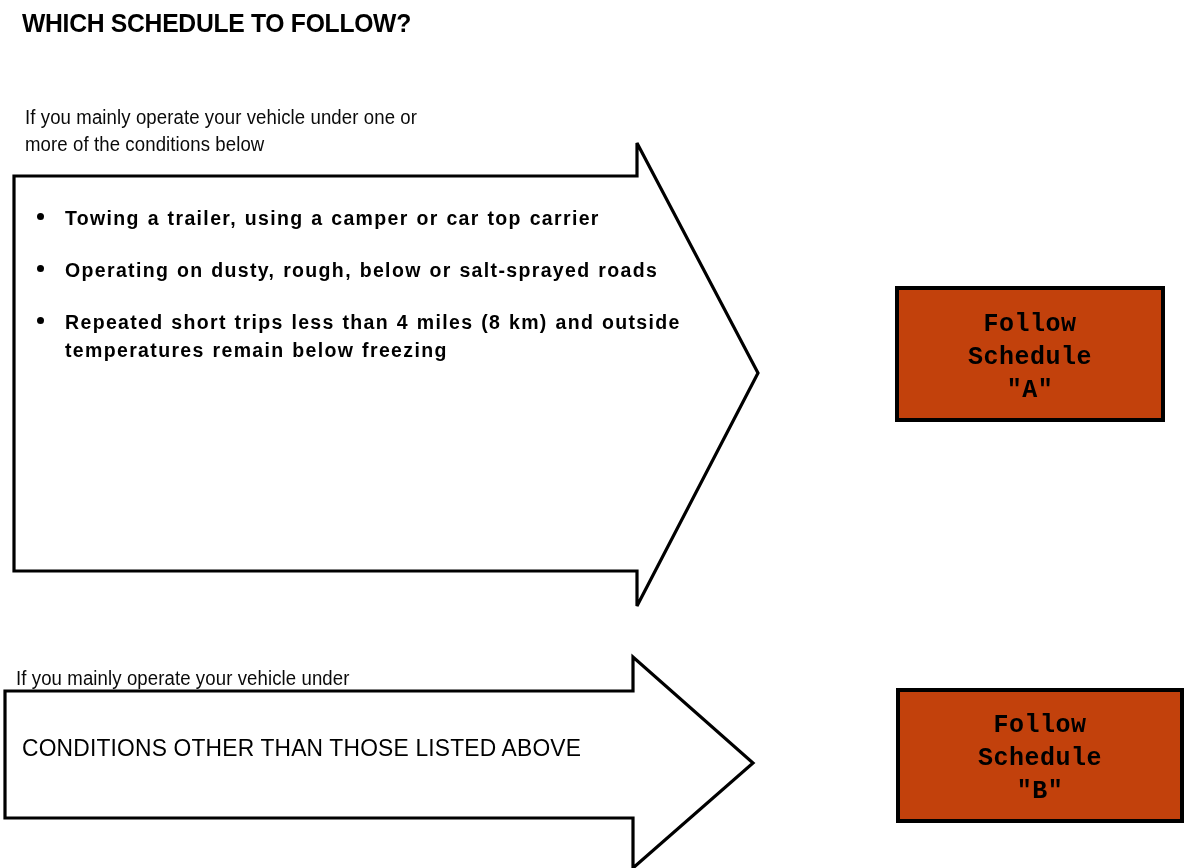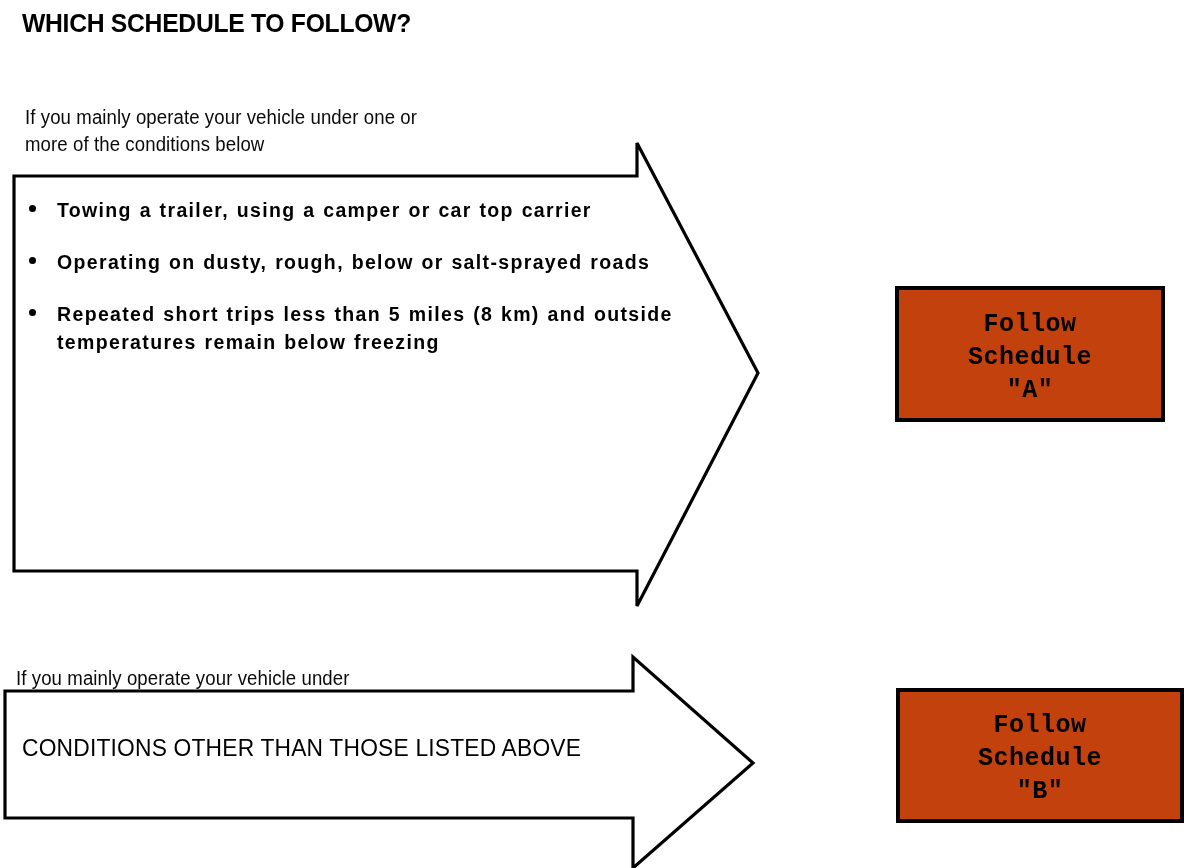--- a/index.html
+++ b/index.html
@@ -80,21 +80,21 @@
     top: 645px;
     width: 680px;
   }
 
   
   .condition-list {
     position: absolute;
     left: 26px;
     top: 196px;
     width: 660px;
-    margin: 0;
+    margin: 8px;
     padding: 0;
     list-style: none;
   }
   .condition-item {
     position: relative;
     padding-left: 31px;
     margin-bottom: 24px;
     font-family: "Liberation Sans", sans-serif;
     font-weight: bold;
     font-size: 19.5px;
@@ -181,21 +181,21 @@
     <li class="condition-item">
       <span class="condition-bullet"></span>
       <span>Towing a trailer, using a camper or car top carrier</span>
     </li>
     <li class="condition-item">
       <span class="condition-bullet"></span>
       <span>Operating on dusty, rough, below or salt-sprayed roads</span>
     </li>
     <li class="condition-item">
       <span class="condition-bullet"></span>
-      <span>Repeated short trips less than 5 miles (8 km) and outside temperatures remain below freezing</span>
+      <span>Repeated short trips less than 4 miles (8 km) and outside temperatures remain below freezing</span>
     </li>
   </ul>
 
   <div class="result-box" id="result-box-a">Follow
 Schedule
 "A"</div>
 
   <p class="intro" id="intro-bottom">If you mainly operate your vehicle under</p>
 
   <div class="other-conditions">CONDITIONS OTHER THAN THOSE LISTED ABOVE</div>

